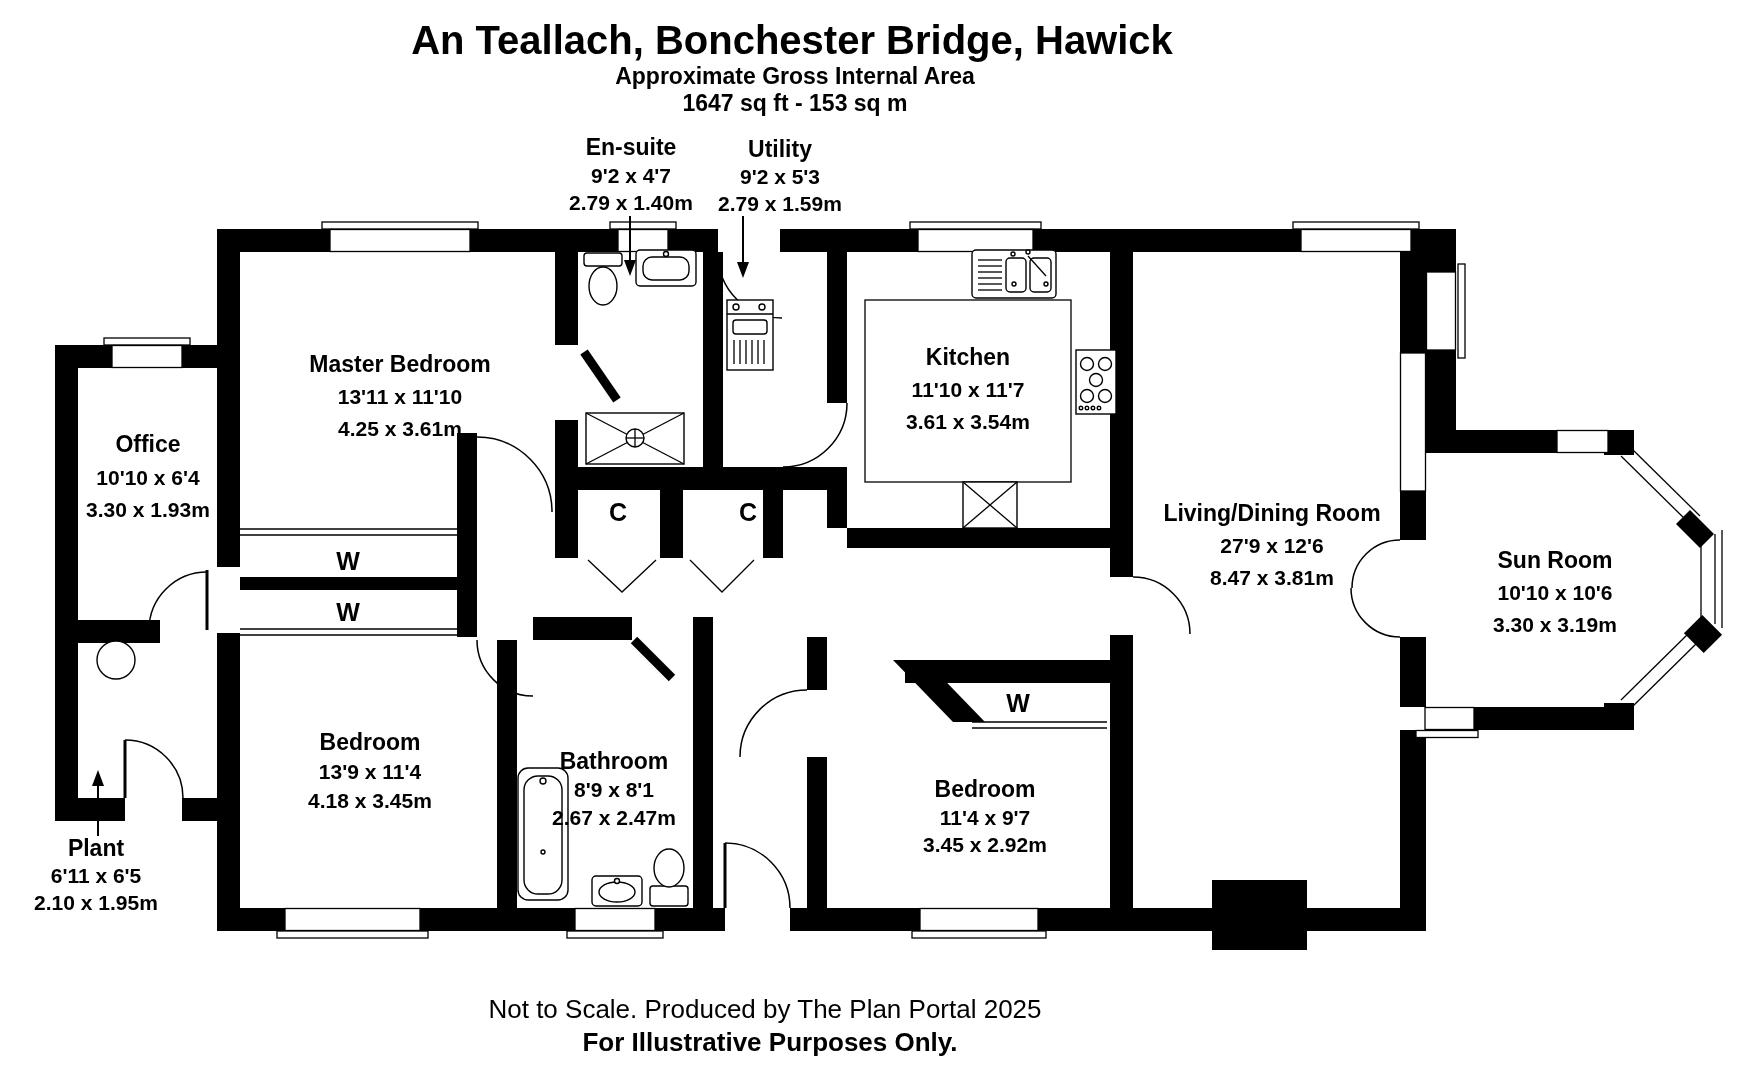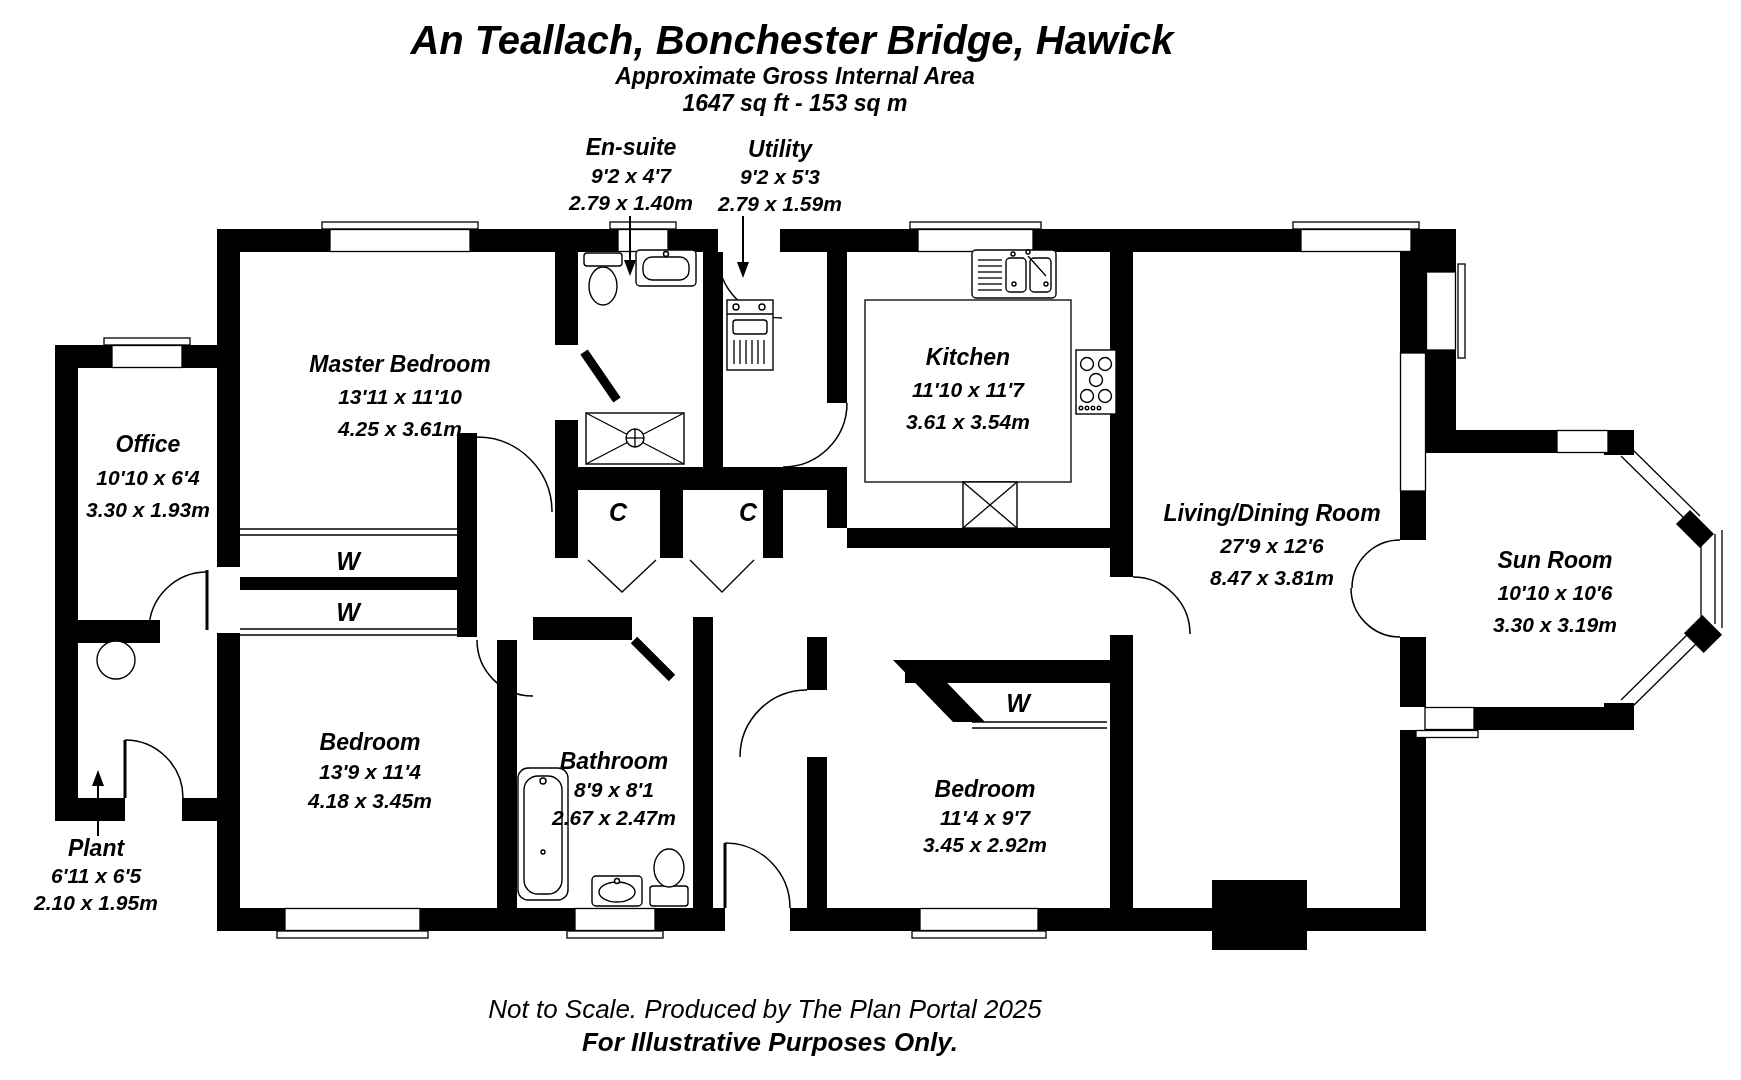--- a/index.html
+++ b/index.html
@@ -1,17 +1,17 @@
 <!DOCTYPE html>
 <html><head>
 <meta charset="utf-8">
 <style>
   html,body{margin:0;padding:0;background:#ffffff;}
   body{font-family:"Liberation Sans",sans-serif;}
-  .page{width:1741px;height:1080px;position:relative;background:#fff;margin:0 auto;overflow:hidden;font-style:italic;}
+  .page{width:1741px;height:1080px;position:relative;background:#fff;margin:0 auto;overflow:hidden;}
   svg text{font-family:"Liberation Sans",sans-serif;fill:#000;}
   .ttl{font-size:40px;font-weight:bold;}
   .sub{font-size:23px;font-weight:bold;}
   .rn{font-size:23px;font-weight:bold;}
   .rd{font-size:21px;font-weight:bold;}
   .cl{font-size:25px;font-weight:bold;}
   .ft1{font-size:26px;}
   .ft2{font-size:26px;font-weight:bold;}
   .thin{stroke:#000;stroke-width:1.3;fill:none;}
   .pane{stroke:#000;stroke-width:1.3;fill:#fff;}

